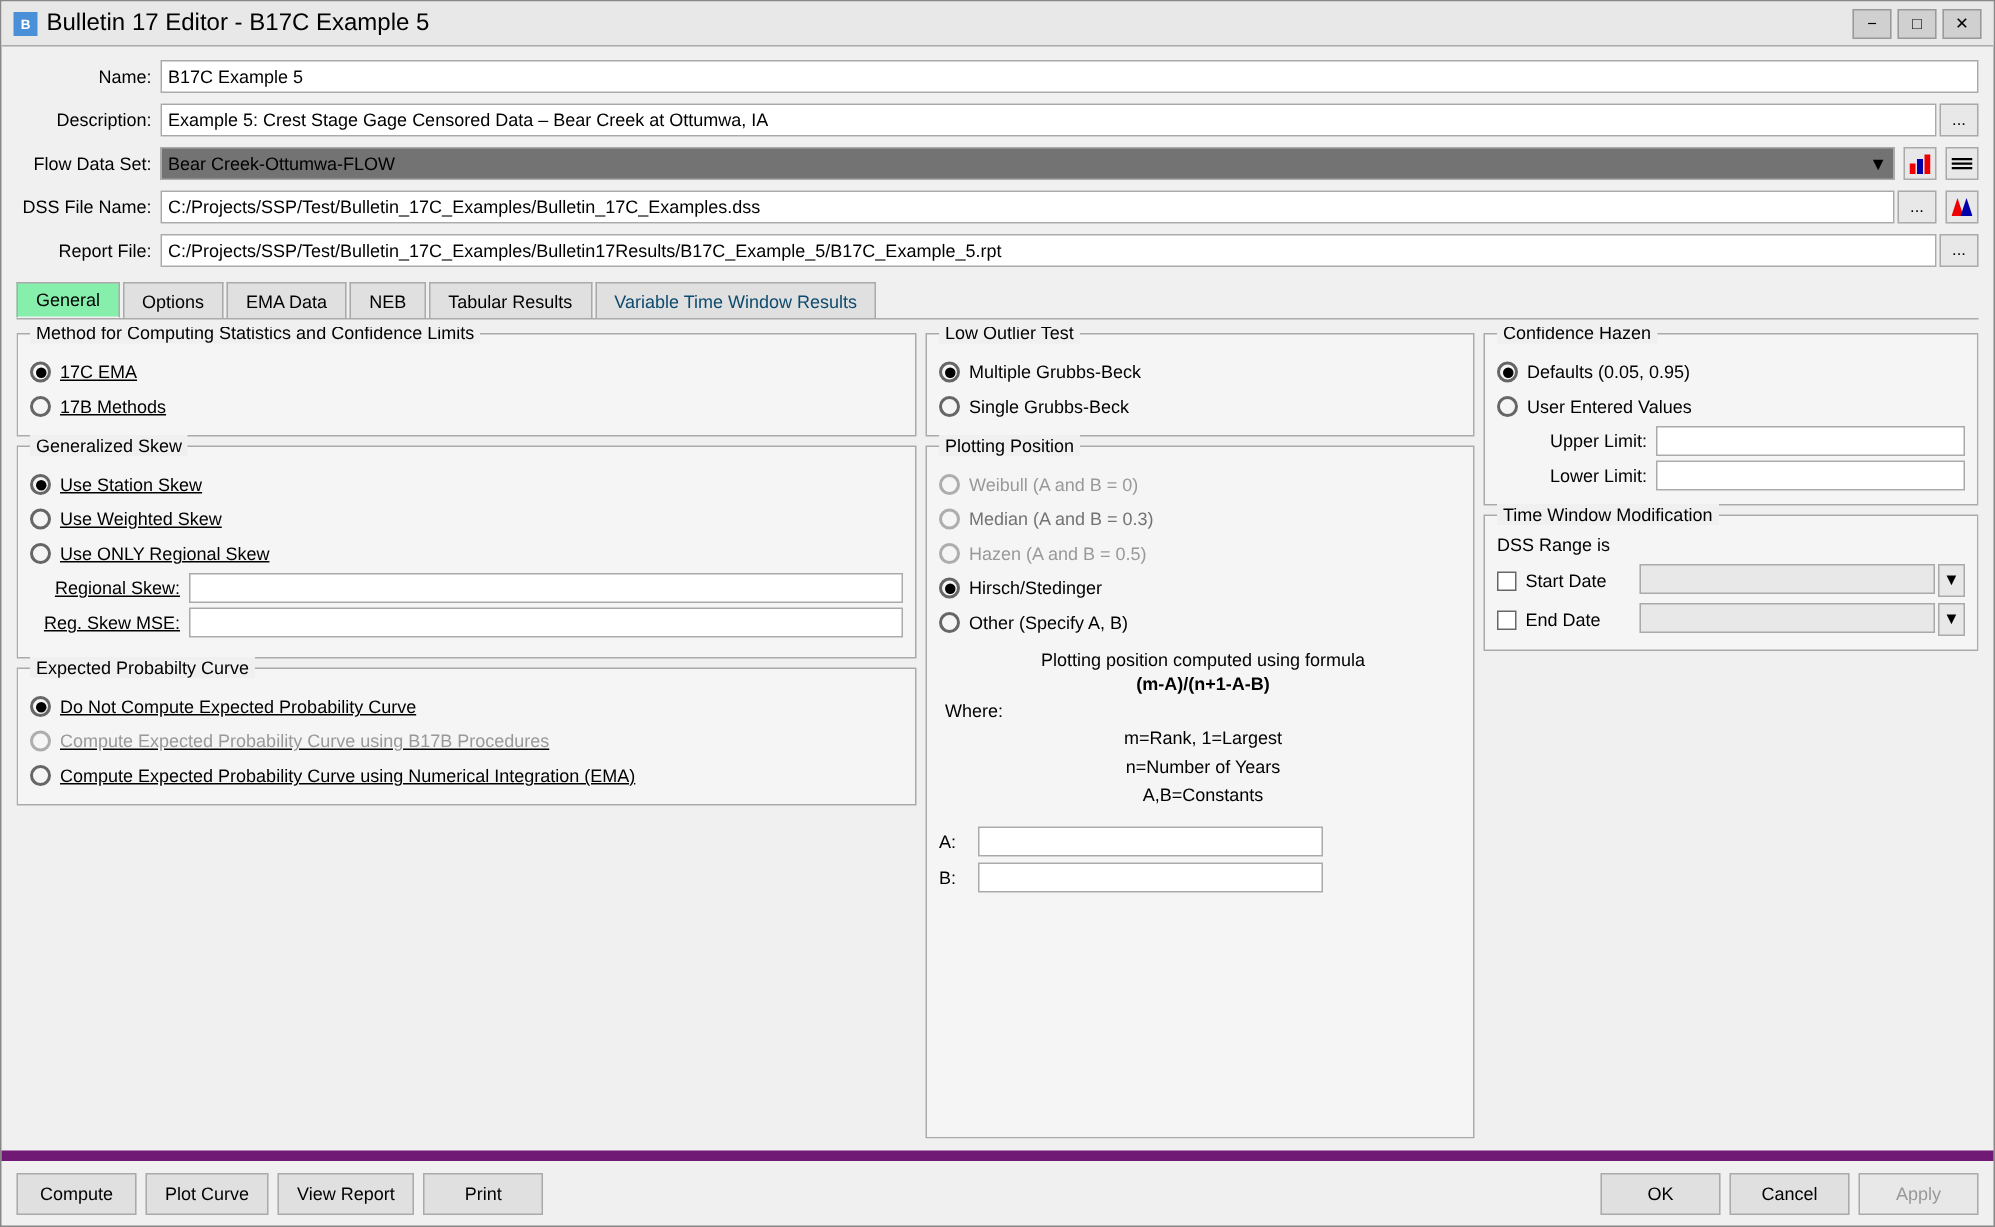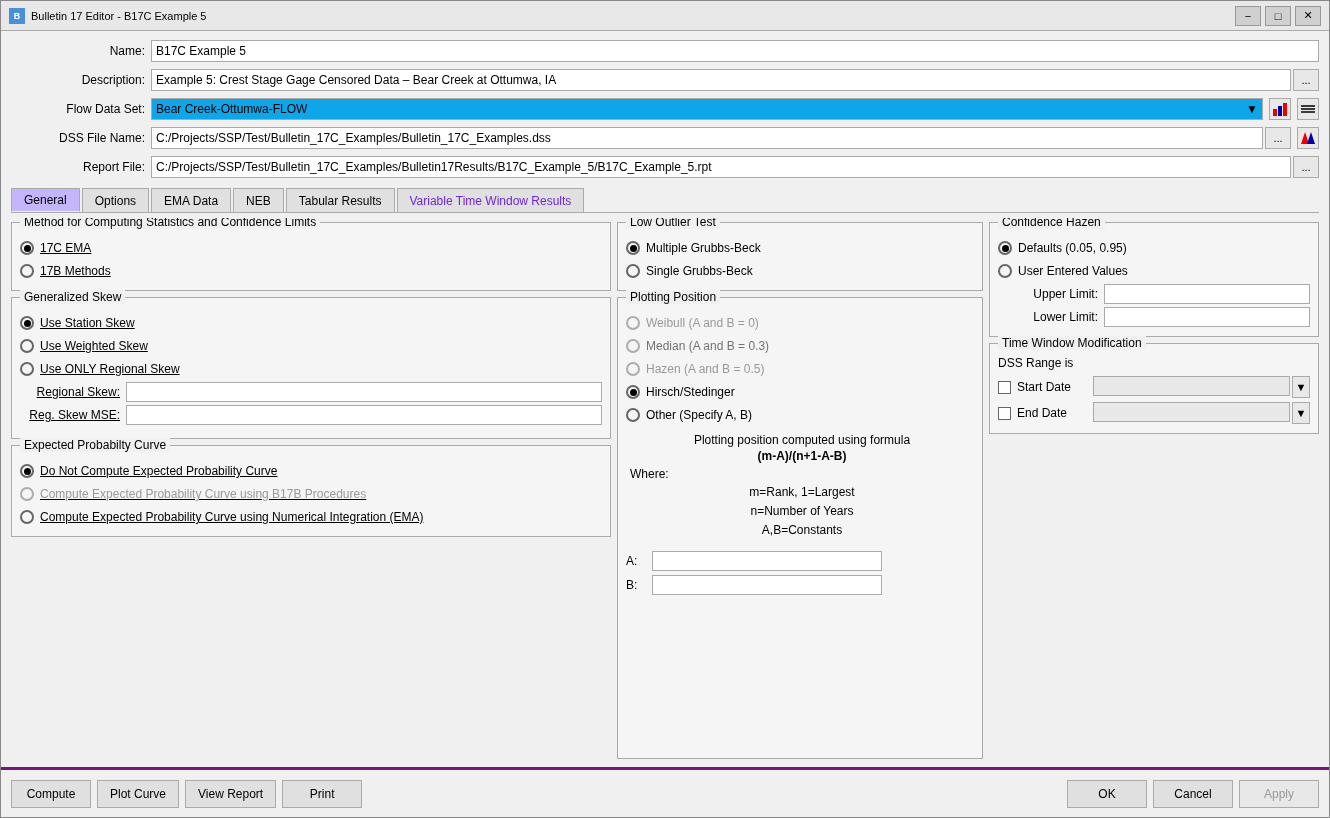--- a/index.html
+++ b/index.html
@@ -31,21 +31,21 @@
     }
     .title-bar-icon {
       width: 16px; height: 16px;
       background: #4a90d9;
       margin-right: 6px;
       display: flex; align-items: center; justify-content: center;
       font-size: 9px; color: #fff; font-weight: bold;
     }
     .title-bar-text {
       flex: 1;
-      font-size: 11px;
+      font-size: 16px;
     }
     .title-bar-buttons {
       display: flex; gap: 4px;
     }
     .title-btn {
       width: 26px; height: 20px;
       background: #d0d0d0;
       border: 1px solid #999;
       display: flex; align-items: center; justify-content: center;
       cursor: pointer;
@@ -57,21 +57,20 @@
       padding: 8px 10px;
       display: flex;
       flex-direction: column;
       gap: 5px;
     }
     .form-row {
       display: flex;
       align-items: center;
       height: 24px;
       gap: 6px;
-      margin-left: 44px;
     }
     .form-label {
       font-size: 12px;
       min-width: 90px;
       text-align: right;
     }
     .form-input {
       flex: 1;
       height: 22px;
       border: 1px solid #aaa;
@@ -128,26 +127,26 @@
       padding: 4px 12px;
       border: 1px solid #aaa;
       border-bottom: none;
       background: #e0e0e0;
       cursor: pointer;
       font-size: 12px;
       height: 24px;
       display: flex; align-items: center;
     }
     .tab.active {
-      background: #c4b5fd;
+      background: #86efac;
       border-bottom: 1px solid #f0f0f0;
       margin-bottom: -1px;
     }
     .tab.disabled {
-      color: #6d28d9;
+      color: #0c4a6e;
     }
 
     .main-content {
       flex: 1;
       display: flex;
       gap: 6px;
       overflow: hidden;
       padding-top: 4px;
     }
 
@@ -258,21 +257,21 @@
     }
     .info-text.bold {
       font-weight: bold;
     }
 
     .bottom-bar {
       display: flex;
       align-items: center;
       justify-content: space-between;
       padding: 8px 10px;
-      border-top: 3px solid #701a75;
+      border-top: 7px solid #701a75;
       height: 50px;
       flex-shrink: 0;
     }
     .bottom-left {
       display: flex; gap: 6px;
     }
     .bottom-right {
       display: flex; gap: 6px;
     }
     .action-btn {
@@ -314,21 +313,21 @@
     <div class="form-row">
       <span class="form-label">Description:</span>
       <div class="form-input-group">
         <input class="form-input" type="text" value="Example 5: Crest Stage Gage Censored Data – Bear Creek at Ottumwa, IA" style="">
         <div class="btn-small">...</div>
       </div>
     </div>
 
     <div class="form-row">
       <span class="form-label">Flow Data Set:</span>
-      <div style="flex:1; height:22px; border:1px solid #aaa; background:#0ea5e9; padding:0 4px; display:flex; align-items:center; justify-content:space-between;">
+      <div style="flex:1; height:22px; border:1px solid #aaa; background:#737373; padding:0 4px; display:flex; align-items:center; justify-content:space-between;">
         <span>Bear Creek-Ottumwa-FLOW</span>
         <span>▼</span>
       </div>
       <div class="icon-btn-red">
         <svg width="14" height="14" viewBox="0 0 14 14">
             <rect x="0" y="7" width="4" height="7" fill="#e00"></rect>
             <rect x="5" y="4" width="4" height="10" fill="#00a"></rect>
             <rect x="10" y="1" width="4" height="13" fill="#e00"></rect>
           </svg>
       </div>

